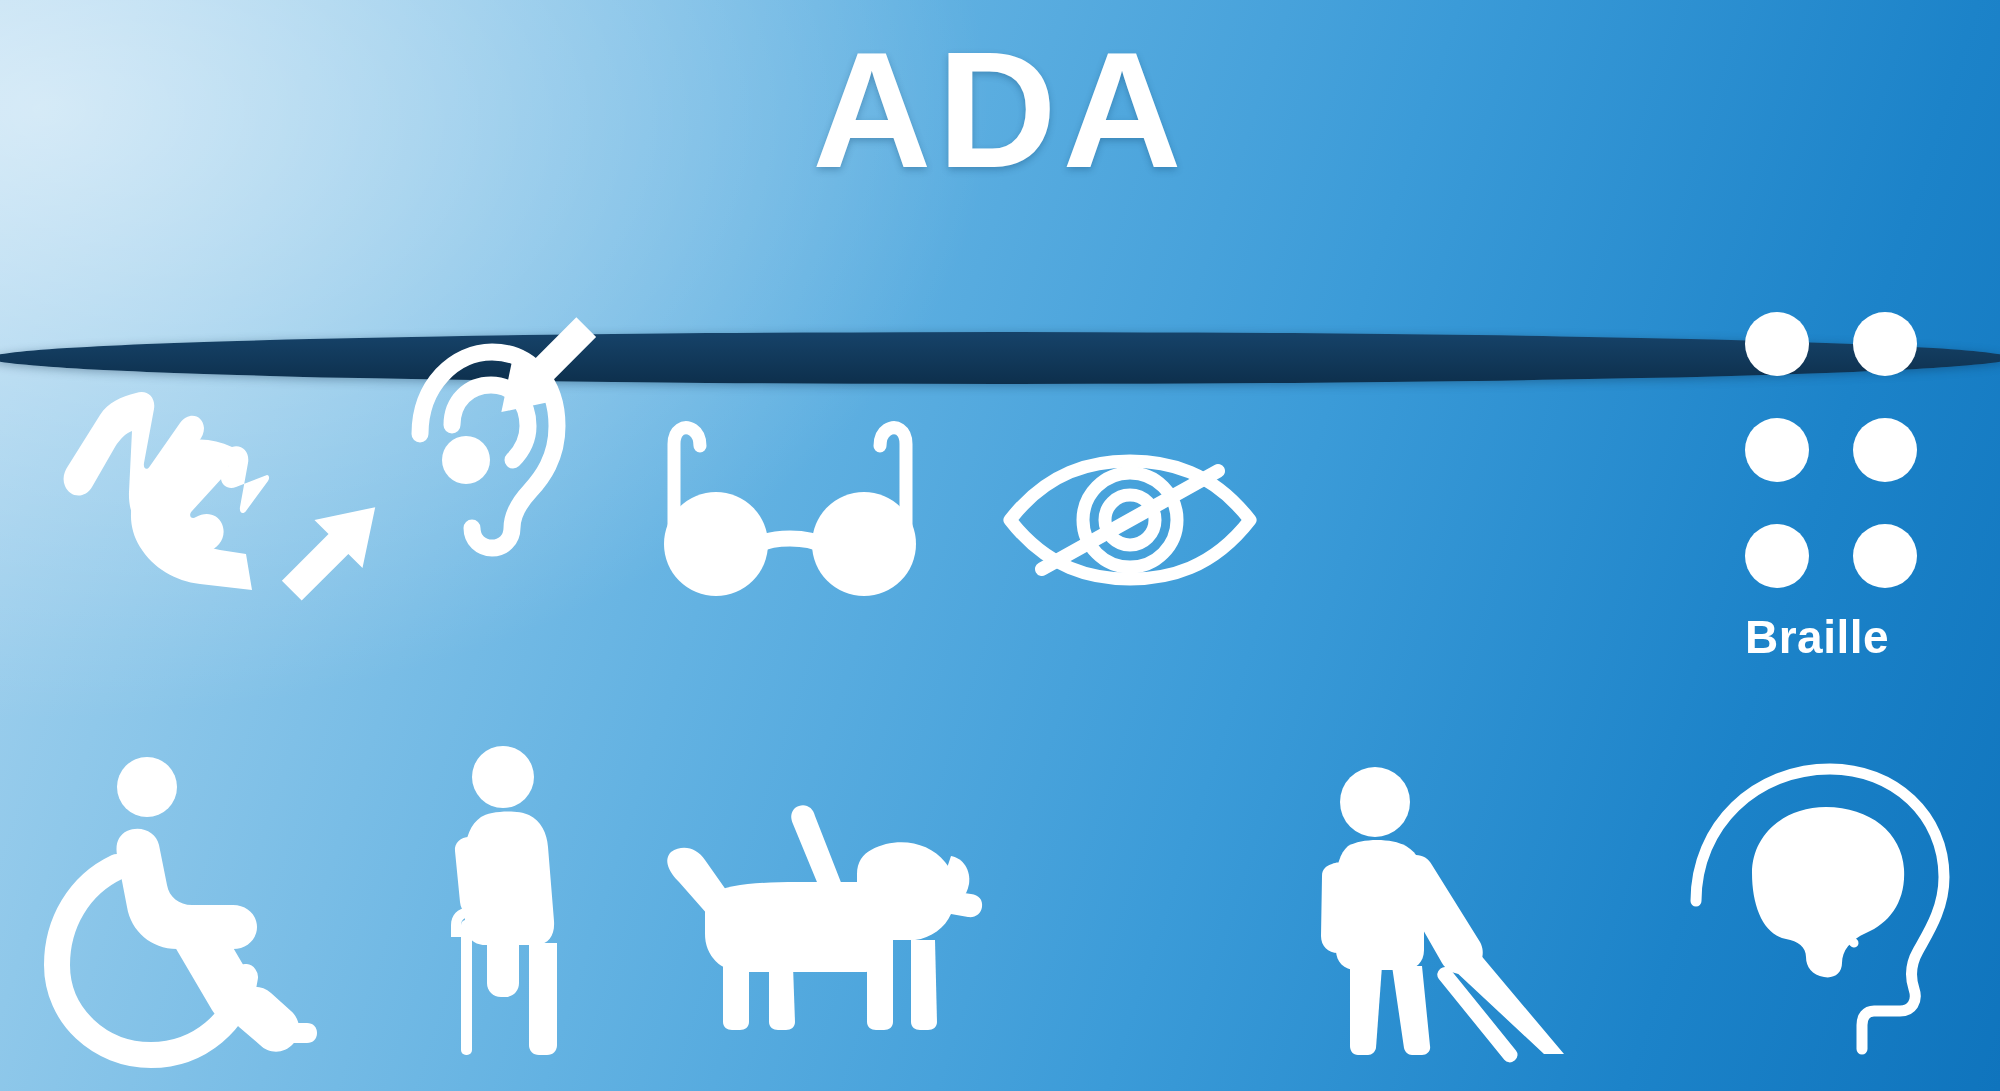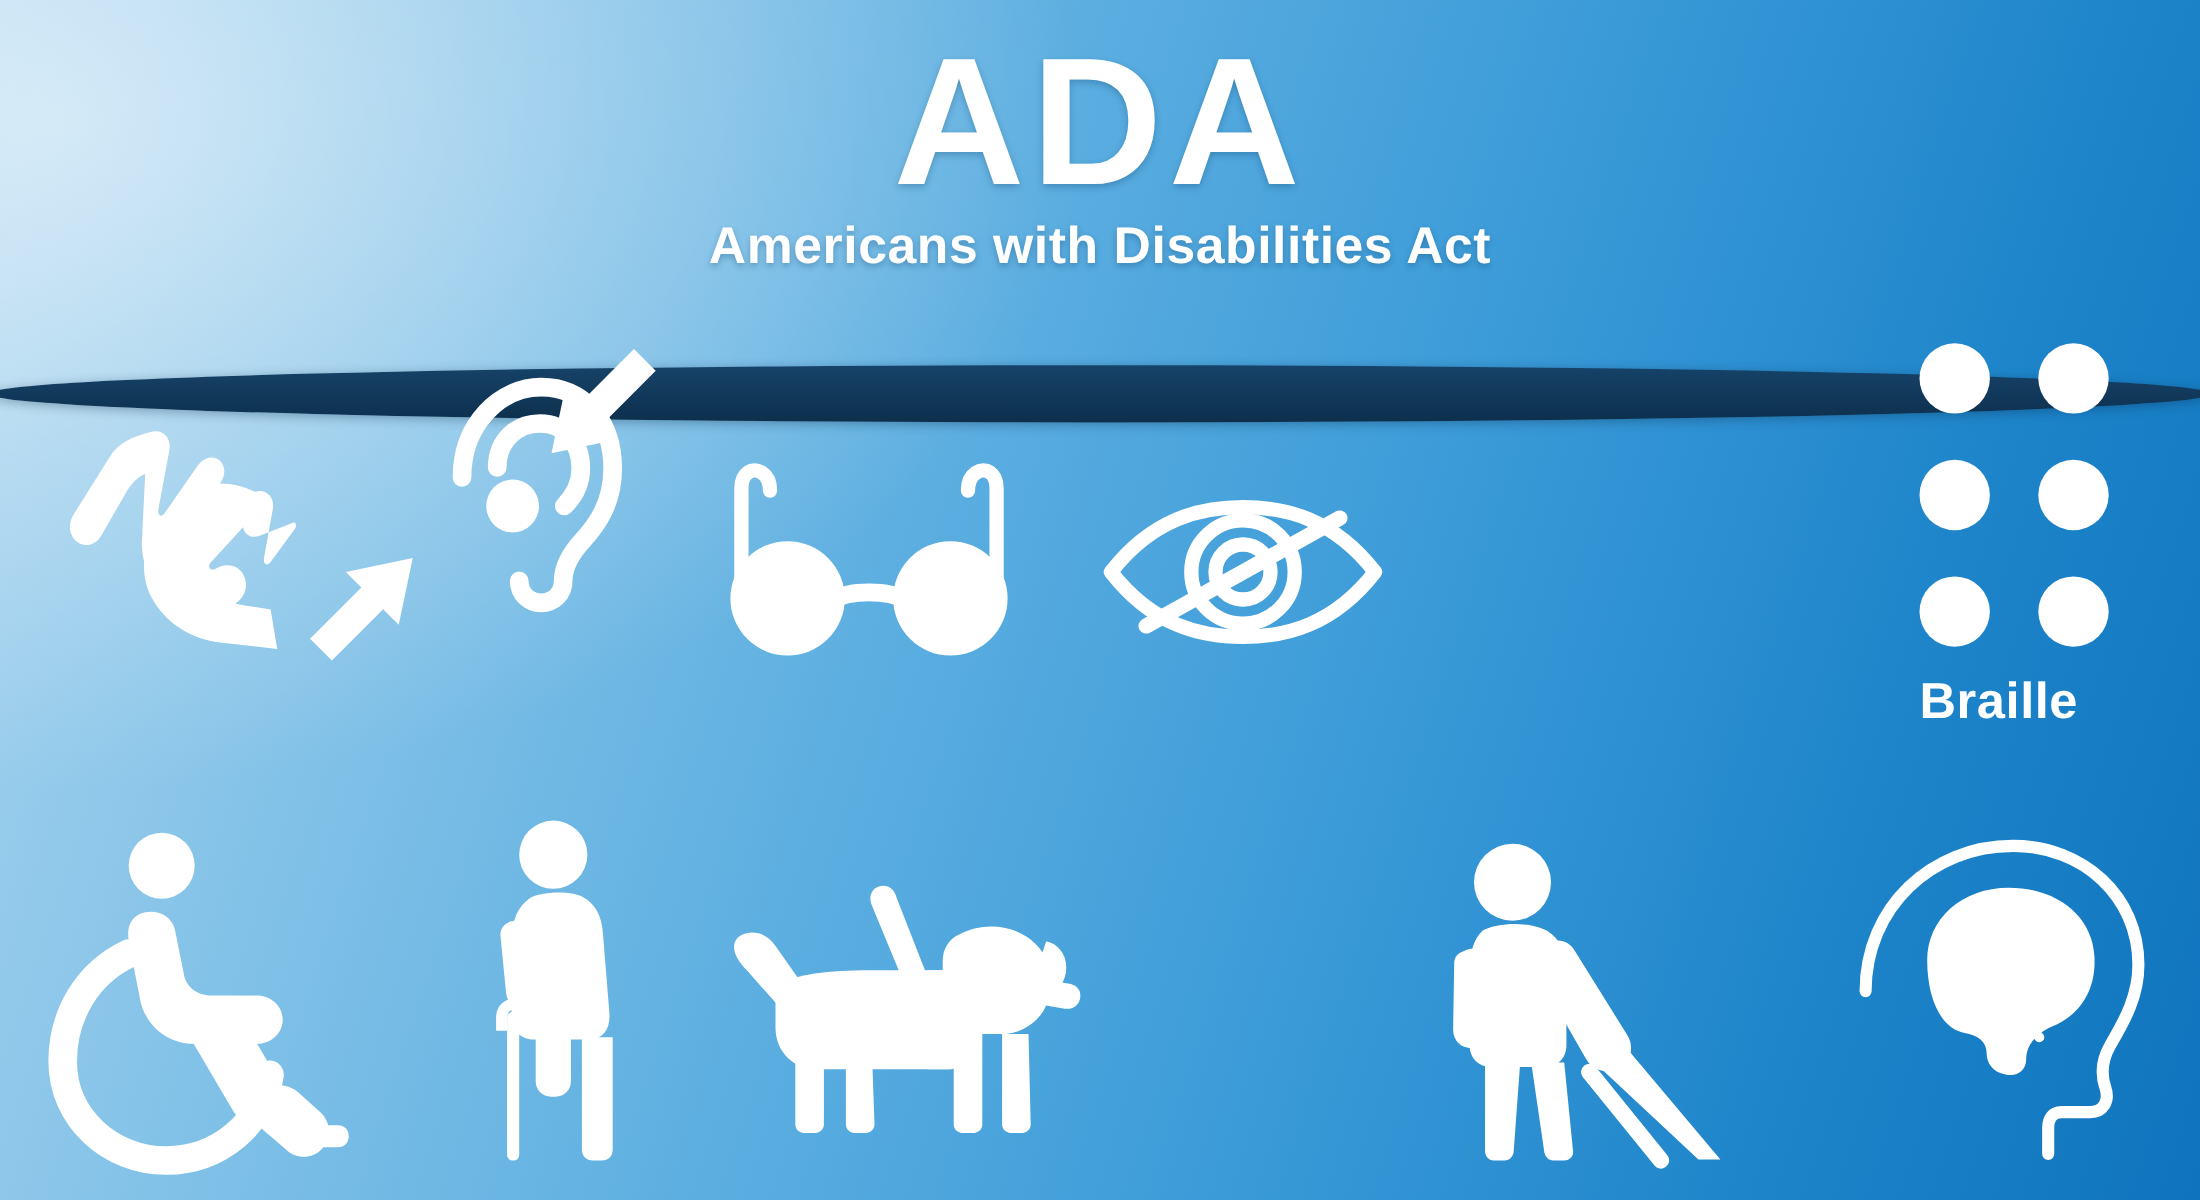--- a/index.html
+++ b/index.html
@@ -45,21 +45,20 @@
     letter-spacing:0.5px;
   }
 </style>
 </head>
 <body>
 
 <div id="banner">
 
   <div id="header">
     <div id="ada-title">ADA</div>
-    <div id="ada-subtitle">Americans with Disabilities Act</div>
   </div>
   <div id="divider"></div>
 
   <div class="icon-cell" style="left:40px;top:385px;width:270px;height:220px;">
     <svg width="270" height="220" viewBox="0 0 270 220" aria-hidden="true">
       <g class="wht">
 
         <path d="M96 8 C107 4 116 12 114 24 L104 78 C103 84 107 86 110 81 L140 38
                  C149 26 163 30 164 43 C164 48 162 52 159 56 L131 97 C128 102 132 106 136 102
                  L166 72 C176 62 189 67 189 79 C189 84 187 88 183 92 L152 126

